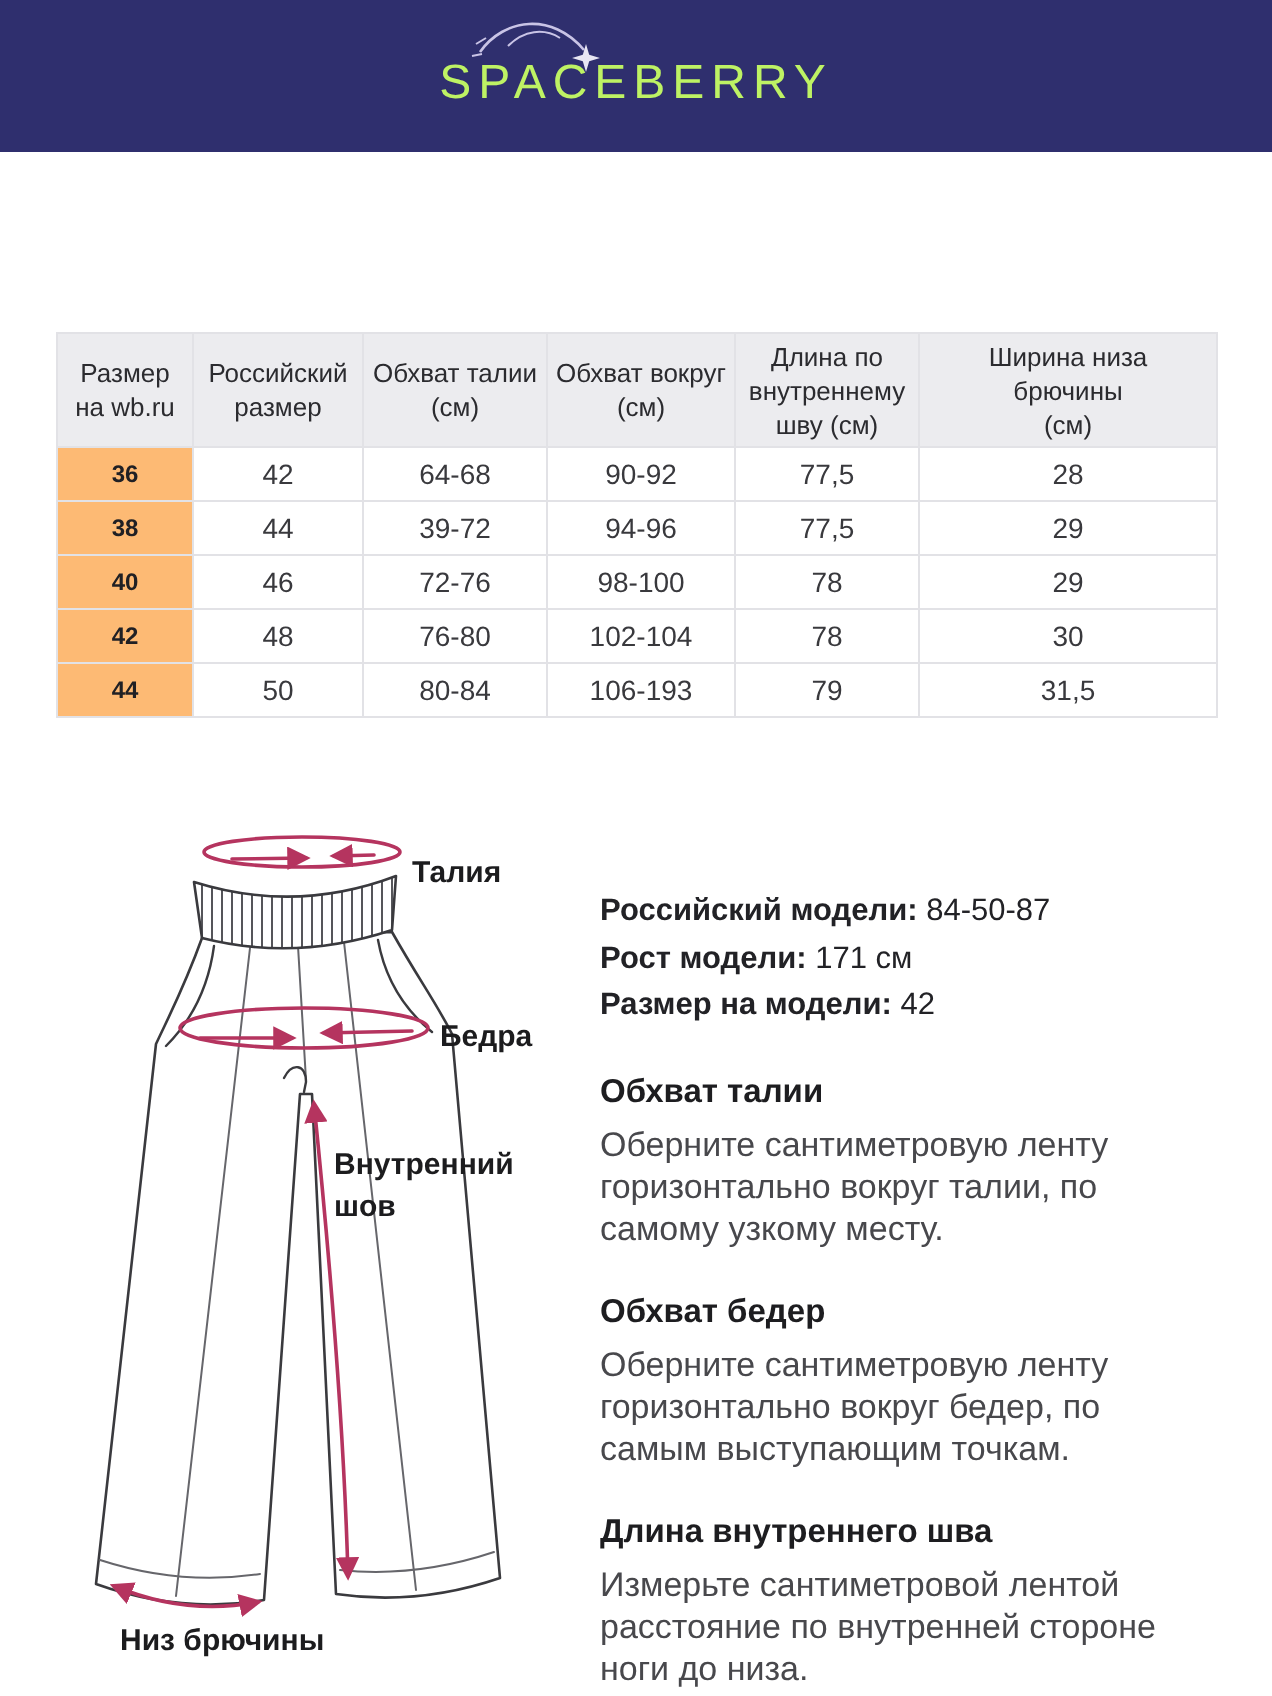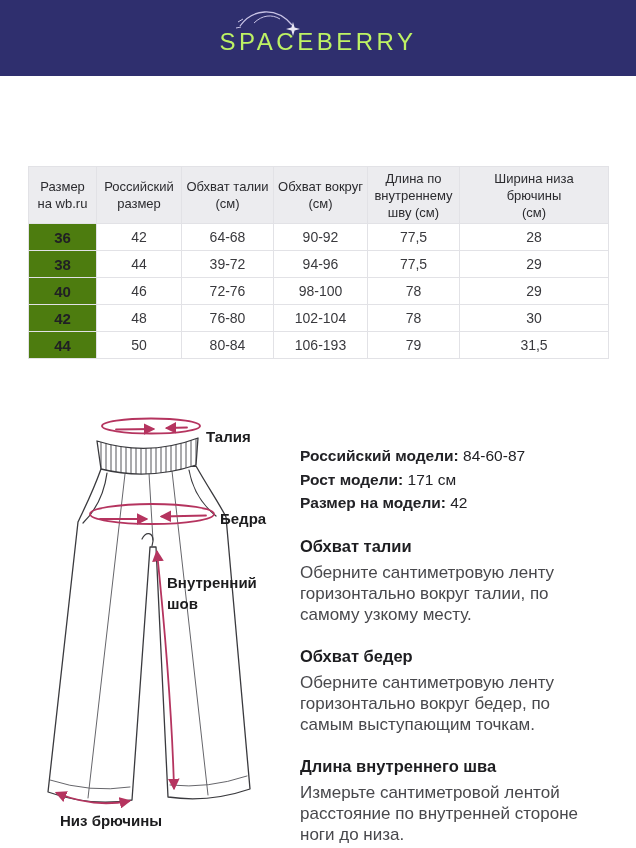--- a/index.html
+++ b/index.html
@@ -31,21 +31,21 @@
   }
   .size-table th {
     background:#ececef; height:57px; font-size:13px; font-weight:400;
     color:#2b2b2f; white-space:pre-line; line-height:17px; padding:2px 4px;
   }
   .size-table td {
     height:27px; font-size:14px; font-weight:400; color:#39393d;
     background:#ffffff; padding:1px 4px;
   }
   .size-table td.first {
-    background:#4d7c0f; font-weight:700; font-size:15px; color:#202024;
+    background:#fdba74; font-weight:700; font-size:12px; color:#202024;
   }
 
   
   .diagram-svg { position:absolute; left:20px; top:395px; }
   .diagram-label {
     position:absolute; color:#1c1c1e; font-weight:700; font-size:15px;
     line-height:21px;
   }
   .lbl-waist { left:206px; top:426px; }
   .lbl-hips  { left:220px; top:508px; }
@@ -215,21 +215,21 @@
 
   <div class="diagram-label lbl-waist">Талия</div>
   <div class="diagram-label lbl-hips">Бедра</div>
   <div class="diagram-label lbl-seam">Внутренний шов</div>
   <div class="diagram-label lbl-hem">Низ брючины</div>
 
   <div class="info-col">
 
     <div class="model-line">
       <span class="lab">Российский модели:</span>
-      <span class="val">84-60-87</span>
+      <span class="val">84-50-87</span>
     </div>
     <div class="model-line">
       <span class="lab">Рост модели:</span>
       <span class="val">171 см</span>
     </div>
     <div class="model-line">
       <span class="lab">Размер на модели:</span>
       <span class="val">42</span>
     </div>
 

